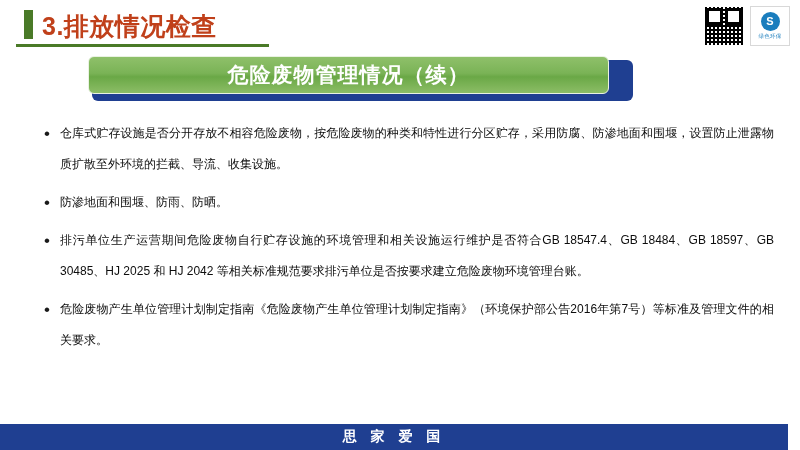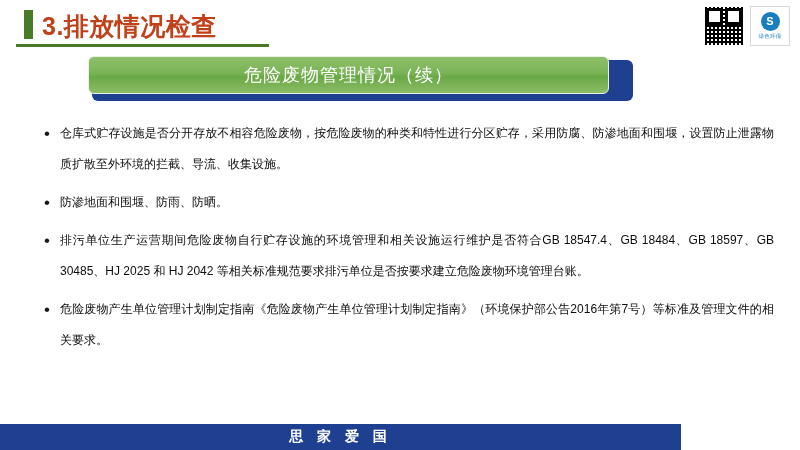--- a/index.html
+++ b/index.html
@@ -133,22 +133,22 @@
     border-radius: 6px;
     background: linear-gradient(180deg, #8fc06a 0%, #7ab356 45%, #6aa846 55%, #8cbd66 100%);
     border: 1px solid #e9f2e2;
     display: flex;
     align-items: center;
     justify-content: center;
     box-sizing: border-box;
   }
   .banner-text {
     color: #ffffff;
-    font-size: 18px;
-    font-weight: normal;
+    font-size: 21px;
+    font-weight: bold;
     letter-spacing: 1px;
     white-space: nowrap;
   }
 
   
   .content {
     position: absolute;
     top: 118px;
     left: 44px;
     width: 730px;
@@ -173,21 +173,21 @@
     color: #0d0d0d;
     text-align: justify;
     text-justify: inter-ideograph;
   }
 
   
   .footer {
     position: absolute;
     left: 0;
     bottom: 0;
-    width: 681px;
+    width: 788px;
     height: 26px;
     background: #1f3f91;
     display: flex;
     align-items: center;
     justify-content: center;
     gap: 42px;
   }
   .footer-text {
     color: #ffffff;
     font-size: 14px;

